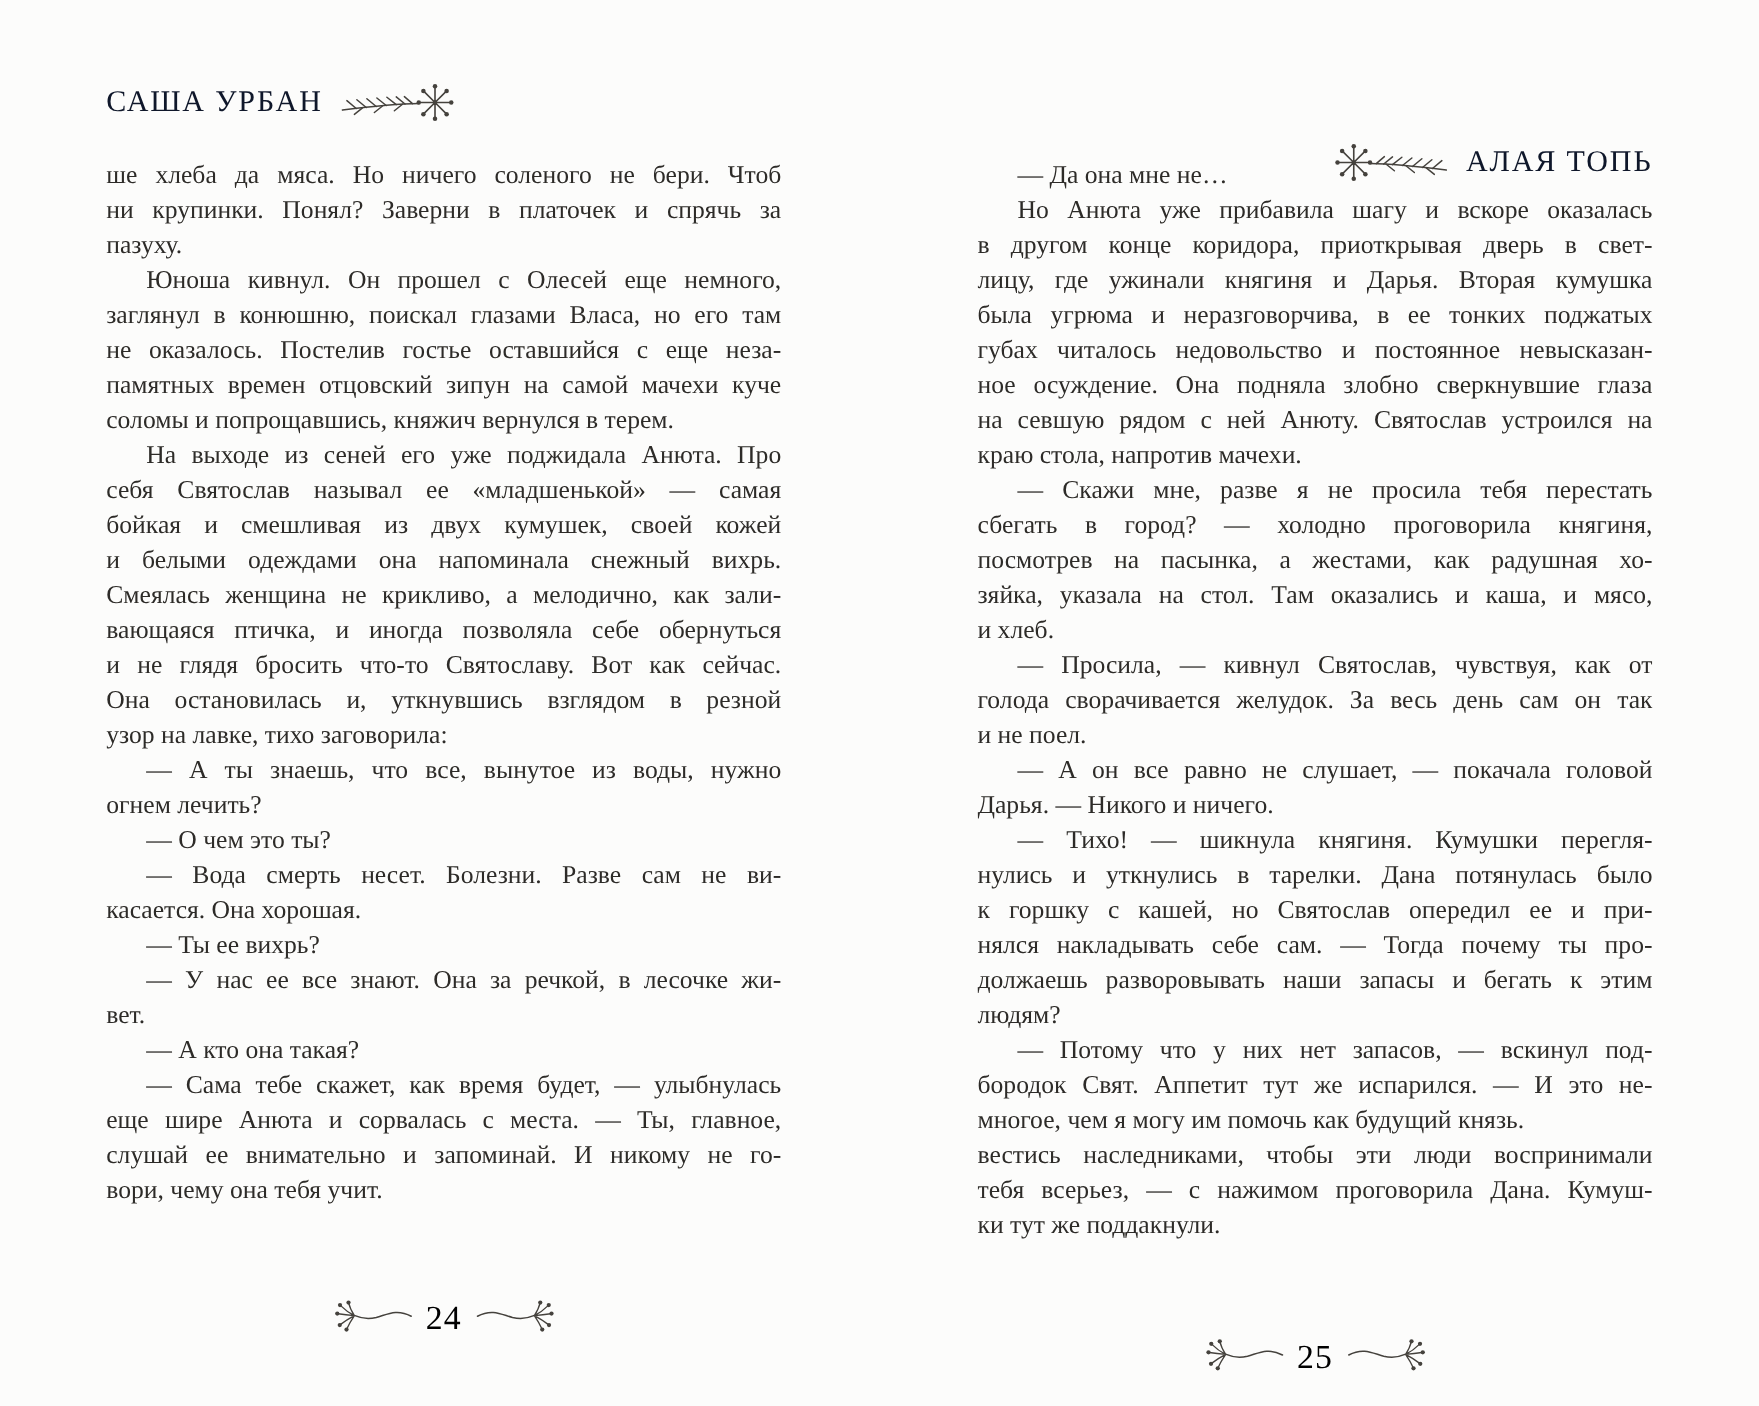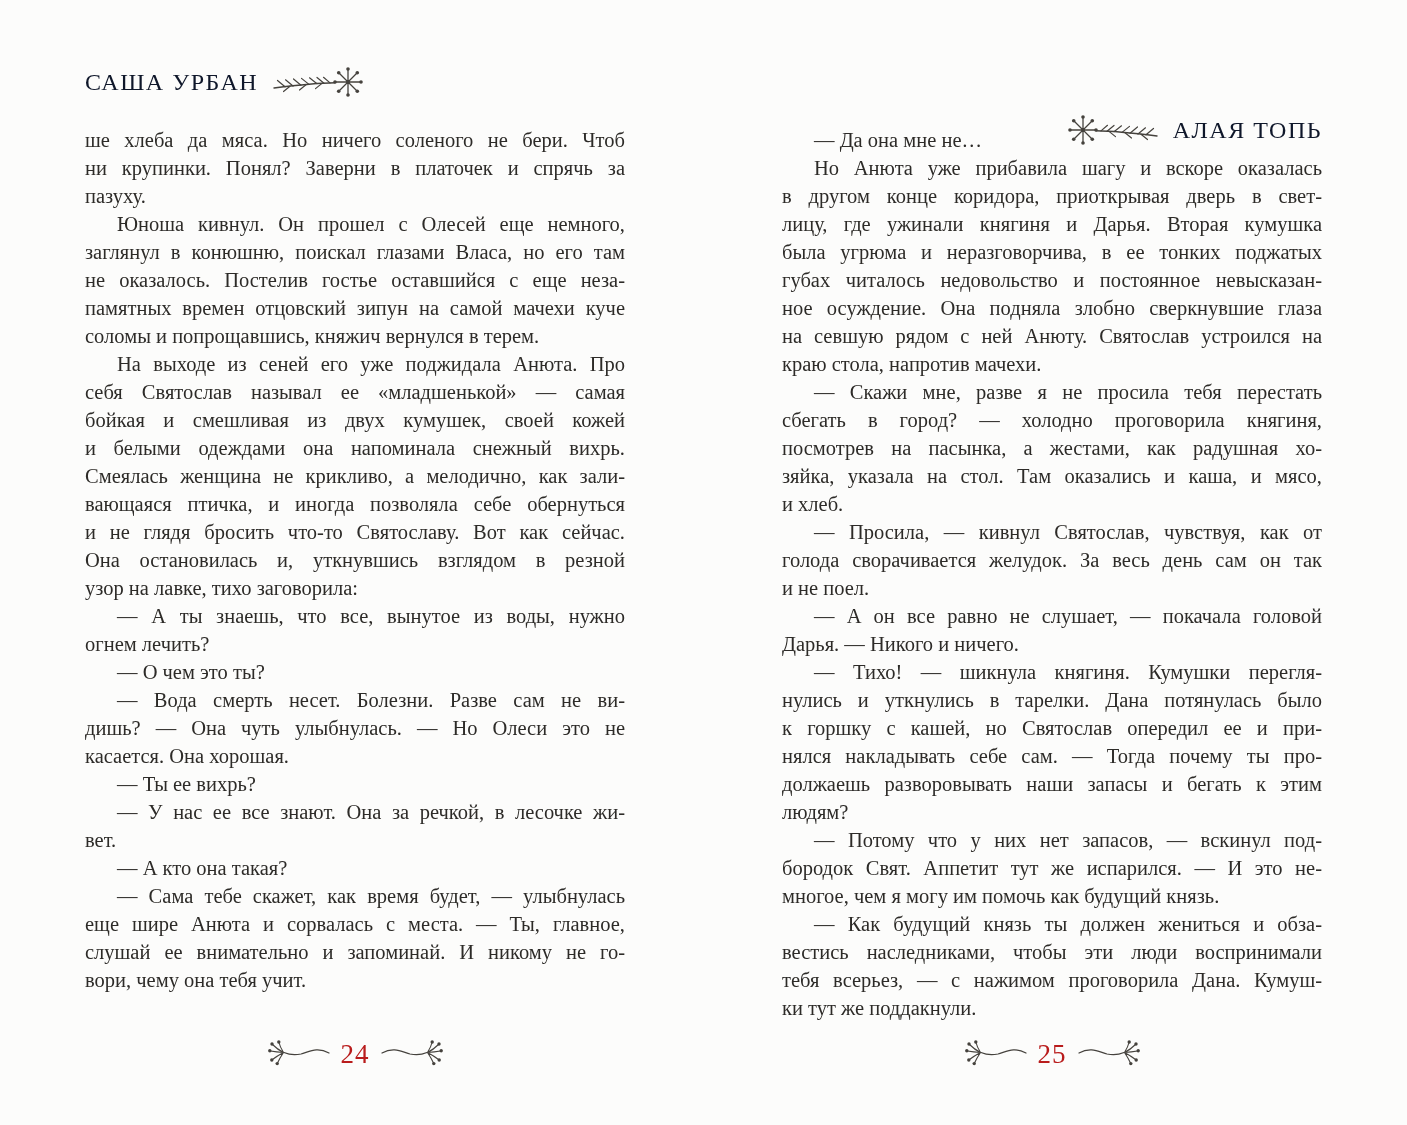--- a/index.html
+++ b/index.html
@@ -37,22 +37,22 @@
     overflow: hidden;
   }
   .line.first { padding-left: 32px; }
   .line.last  { text-align-last: left; }
   
   .folio {
     position: absolute; top: 1036px; width: 540px; height: 36px;
     display: flex; align-items: center; justify-content: center; gap: 10px;
   }
   #folio-left  { left: 85px; }
-  #folio-right { left: 782px; }
-  .folio-number { font-size: 27px; color: #b91c1c; letter-spacing: 1px; }
+  #folio-right { left: 782px; margin-top: 31px; }
+  .folio-number { font-size: 27px; color: #000000; letter-spacing: 1px; }
   svg { stroke-linecap: round; }
 </style>
 </head>
 <body>
 
 <svg width="0" height="0" style="position:absolute" aria-hidden="true">
   <defs>
     <g id="twig-star">
       <path d="M2 22 C 22 19.5, 44 17, 63 16.8" fill="none" stroke="#45423d" stroke-width="1.4"></path>
       <path d="M13 20.8 L5.5 14.5 M21 20 L13.5 13.8 M29 19.2 L21.5 13 M37 18.4 L29.5 12.4 M45 17.7 L37.5 11.8 M52 17.2 L45 11.5 M58 16.9 L51.5 11.3
@@ -120,21 +120,20 @@
     </div>
     <div class="para">
       <div class="line first">— А ты знаешь, что все, вынутое из воды, нужно</div>
       <div class="line last">огнем лечить?</div>
     </div>
     <div class="para">
       <div class="line first last">— О чем это ты?</div>
     </div>
     <div class="para">
       <div class="line first">— Вода смерть несет. Болезни. Разве сам не ви-</div>
-      <div class="line">дишь? — Она чуть улыбнулась. — Но Олеси это не</div>
       <div class="line last">касается. Она хорошая.</div>
     </div>
     <div class="para">
       <div class="line first last">— Ты ее вихрь?</div>
     </div>
     <div class="para">
       <div class="line first">— У нас ее все знают. Она за речкой, в лесочке жи-</div>
       <div class="line last">вет.</div>
     </div>
     <div class="para">
@@ -185,21 +184,20 @@
       <div class="line">нялся накладывать себе сам. — Тогда почему ты про-</div>
       <div class="line">должаешь разворовывать наши запасы и бегать к этим</div>
       <div class="line last">людям?</div>
     </div>
     <div class="para">
       <div class="line first">— Потому что у них нет запасов, — вскинул под-</div>
       <div class="line">бородок Свят. Аппетит тут же испарился. — И это не-</div>
       <div class="line last">многое, чем я могу им помочь как будущий князь.</div>
     </div>
     <div class="para">
-      <div class="line first">— Как будущий князь ты должен жениться и обза-</div>
       <div class="line">вестись наследниками, чтобы эти люди воспринимали</div>
       <div class="line">тебя всерьез, — с нажимом проговорила Дана. Кумуш-</div>
       <div class="line last">ки тут же поддакнули.</div>
     </div>
   </div>
 
 <div class="folio" id="folio-left">
   <svg class="ornament" width="64" height="28" viewBox="0 0 64 28">
       <use href="#berry-sprig"></use>
     </svg>

